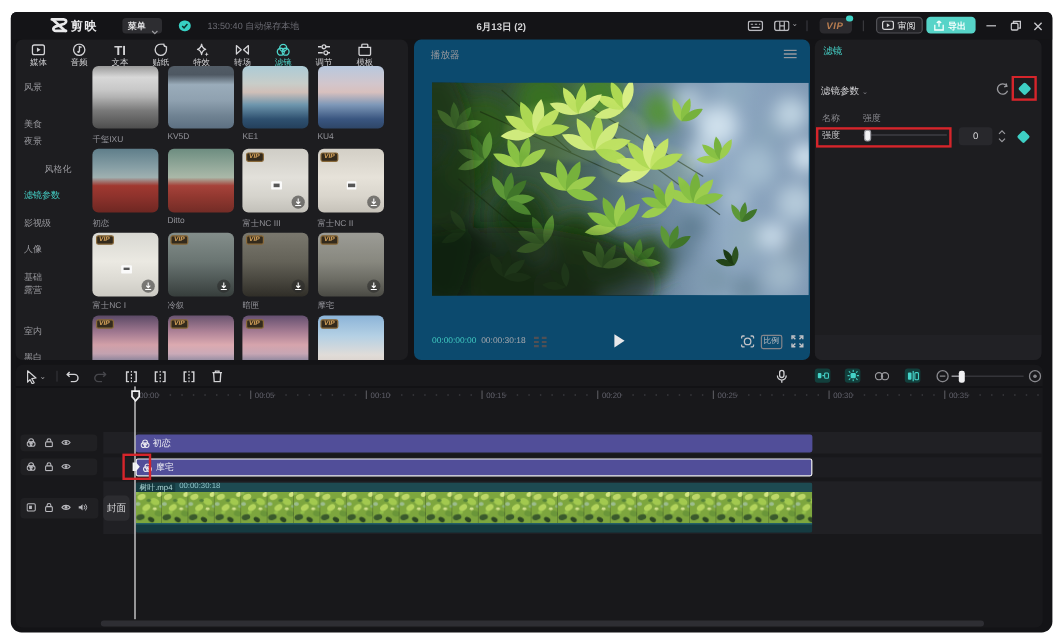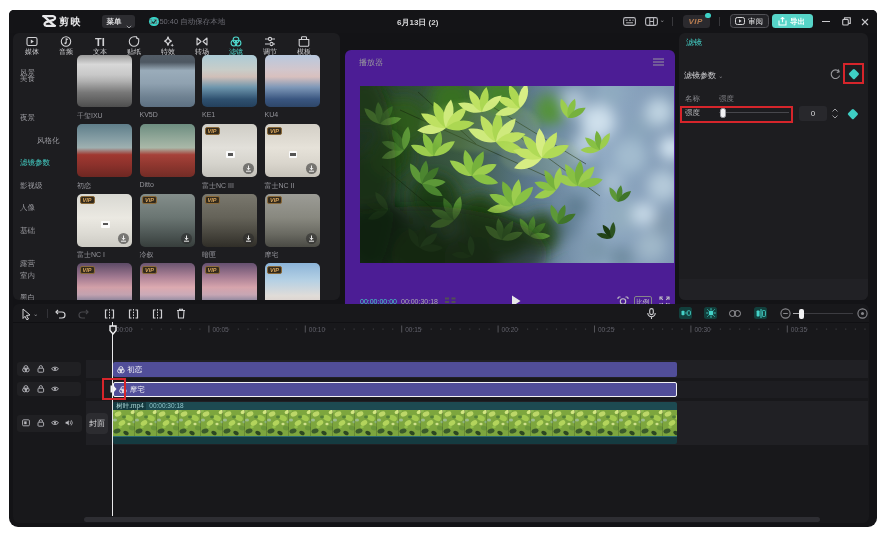--- a/index.html
+++ b/index.html
@@ -19,21 +19,21 @@
   </svg>
   <div class="txt" style="left:50px;top:5px;font-size:10px;font-weight:bold;color:#ebebed;letter-spacing:1.5px">剪映</div>
   <div class="abs" style="left:93px;top:4.5px;width:33px;height:13px;background:#2d2d31;border-radius:3px;color:#dcdcde;font-size:7.5px;font-weight:bold;text-align:left;line-height:13px;padding-left:4.5px">菜单</div>
   <svg class="abs" style="left:117px;top:14.5px" width="6" height="4" viewBox="0 0 6 4">
         <path d="M0.8 0.8 L3 3 L5.2 0.8" fill="none" stroke="#9a9a9e" stroke-width="1"></path>
       </svg>
   <div class="abs" style="left:140px;top:6.5px;width:9.5px;height:9.5px;border-radius:50%;background:#37d0c3"></div>
   <svg class="abs" style="left:142px;top:9px" width="6" height="6" viewBox="0 0 6 6">
         <path d="M0.8 2.6 L2.4 4.2 L5.2 1" fill="none" stroke="#0e332f" stroke-width="1.2"></path>
       </svg>
-  <div class="txt" style="left:140px;top:7px;font-size:7.5px;color:#6c6c74">13:50:40 自动保存本地</div>
+  <div class="txt" style="left:164px;top:7px;font-size:7.5px;color:#6c6c74">13:50:40 自动保存本地</div>
   <div class="txt" style="left:388px;top:6.5px;font-size:8px;font-weight:bold;color:#d6d6d8">6月13日 (2)</div>
   <svg class="abs" style="left:614px;top:7px" width="13" height="9" viewBox="0 0 13 9">
         <rect x="0.6" y="0.6" width="11.8" height="7.8" rx="1.8" fill="none" stroke="#b9b9be" stroke-width="1.1"></rect>
         <path d="M2.6 3.2 h2 M6 3.2 h2 M9.4 3.2 h1.2 M3.2 5.8 h6.8" stroke="#b9b9be" stroke-width="1"></path>
       </svg>
   <svg class="abs" style="left:636px;top:7px" width="13" height="9" viewBox="0 0 13 9">
         <rect x="0.6" y="0.6" width="11.8" height="7.8" rx="1.8" fill="none" stroke="#b9b9be" stroke-width="1.1"></rect>
         <path d="M4.8 0.8 v7.6 M8.6 0.8 v7.6 M4.8 4.5 h3.8" stroke="#b9b9be" stroke-width="1"></path>
       </svg>
   <div class="txt" style="left:650.5px;top:6px;font-size:6.5px;color:#9a9a9e">⌄</div>
@@ -105,28 +105,28 @@
         <circle cx="6" cy="3" r="1.6" fill="none" stroke="#d2d2d5" stroke-width="1.1"></circle>
         <circle cx="7.5" cy="8" r="1.6" fill="none" stroke="#d2d2d5" stroke-width="1.1"></circle>
       </svg>
 <div class="txt" style="left:257px;top:14px;font-size:7px;color:#d2d2d5;transform:translateX(-50%)">调节</div>
 <svg class="abs" style="left:285px;top:2.5px" width="12" height="11" viewBox="0 0 12 11">
         <path d="M1.2 3.5 H10.8 V9 A1.2 1.2 0 0 1 9.6 10.2 H2.4 A1.2 1.2 0 0 1 1.2 9 Z" fill="none" stroke="#d2d2d5" stroke-width="1.1"></path>
         <path d="M3.5 3.3 V1.5 A0.8 0.8 0 0 1 4.3 0.8 H7.7 A0.8 0.8 0 0 1 8.5 1.5 V3.3" fill="none" stroke="#d2d2d5" stroke-width="1.1"></path>
       </svg>
 <div class="txt" style="left:291px;top:14px;font-size:7px;color:#d2d2d5;transform:translateX(-50%)">模板</div>
 <div class="txt" style="left:7px;top:34.8px;font-size:7.5px;color:#98989d">风景</div>
-<div class="txt" style="left:7px;top:41px;font-size:7.5px;color:#98989d">美食</div>
+<div class="txt" style="left:7px;top:66px;font-size:7.5px;color:#98989d">美食</div>
 <div class="txt" style="left:7px;top:79.9px;font-size:7.5px;color:#98989d">夜景</div>
 <div class="txt" style="left:24px;top:102.5px;font-size:7.5px;color:#98989d">风格化</div>
 <div class="txt" style="left:7px;top:125.0px;font-size:7.5px;color:#45d2c8">滤镜参数</div>
 <div class="txt" style="left:7px;top:147.6px;font-size:7.5px;color:#98989d">影视级</div>
 <div class="txt" style="left:7px;top:170.1px;font-size:7.5px;color:#98989d">人像</div>
 <div class="txt" style="left:7px;top:192.6px;font-size:7.5px;color:#98989d">基础</div>
-<div class="txt" style="left:7px;top:226px;font-size:7.5px;color:#98989d">露营</div>
+<div class="txt" style="left:7px;top:204px;font-size:7.5px;color:#98989d">露营</div>
 <div class="txt" style="left:7px;top:237.8px;font-size:7.5px;color:#98989d">室内</div>
 <div class="txt" style="left:7px;top:260.3px;font-size:7.5px;color:#98989d">黑白</div>
 <div class="abs" style="left:64px;top:21.5px;width:55px;height:52.7px;background:linear-gradient(180deg,#9a9a9a 0%,#d8d8d8 18%,#c8c8c8 38%,#b2b2b2 50%,#787878 72%,#4e4e4e 100%);border-radius:5px;overflow:hidden">
 </div>
 <div class="txt" style="left:64px;top:77.7px;font-size:7px;color:#94949a">千玺IXU</div>
 <div class="abs" style="left:126.5px;top:21.5px;width:55px;height:52.7px;background:linear-gradient(180deg,#525c66 0%,#4e5862 14%,#9aacba 30%,#8fa1b0 55%,#6f8292 80%,#5d7082 100%);border-radius:5px;overflow:hidden">
 </div>
 <div class="txt" style="left:126.5px;top:77.7px;font-size:7px;color:#94949a">KV5D</div>
 <div class="abs" style="left:189px;top:21.5px;width:55px;height:52.7px;background:linear-gradient(180deg,#accbd6 0%,#c8cdc9 28%,#d0bfb8 42%,#6e96ad 62%,#2f5170 85%,#24405c 100%);border-radius:5px;overflow:hidden">
 </div>
@@ -209,21 +209,21 @@
 <div class="abs" style="left:126.5px;top:230px;width:55px;height:53px;background:linear-gradient(180deg,#6a5470 0%,#b08498 26%,#dcaab0 46%,#caaab8 60%,#68748f 80%,#364862 100%);border-radius:5px;overflow:hidden">
 <div class="abs" style="left:2.5px;top:2.5px;width:15px;height:8px;background:#332a1c;border:0.5px solid #8a6a3a;border-radius:2px;color:#d9a55c;font-size:5.5px;font-weight:bold;font-style:italic;text-align:center;line-height:7px">VIP</div>
 </div>
 <div class="abs" style="left:189px;top:230px;width:55px;height:53px;background:linear-gradient(180deg,#655070 0%,#a87e94 26%,#d6a4ac 46%,#c6a6b4 60%,#626e8c 80%,#32445e 100%);border-radius:5px;overflow:hidden">
 <div class="abs" style="left:2.5px;top:2.5px;width:15px;height:8px;background:#332a1c;border:0.5px solid #8a6a3a;border-radius:2px;color:#d9a55c;font-size:5.5px;font-weight:bold;font-style:italic;text-align:center;line-height:7px">VIP</div>
 </div>
 <div class="abs" style="left:251.5px;top:230px;width:55px;height:53px;background:linear-gradient(180deg,#8cb4d8 0%,#b4d0e4 32%,#e0dcd8 62%,#d0bcb4 100%);border-radius:5px;overflow:hidden">
 <div class="abs" style="left:2.5px;top:2.5px;width:15px;height:8px;background:#332a1c;border:0.5px solid #8a6a3a;border-radius:2px;color:#d9a55c;font-size:5.5px;font-weight:bold;font-style:italic;text-align:center;line-height:7px">VIP</div>
 </div>
 </div>
-<div class="panel" style="left:336px;top:40px;width:330px;height:267px;background:#4c1d95">
+<div class="panel" style="left:336px;top:23px;width:330px;height:267px;background:#0c4a6e">
 <div class="txt" style="left:14px;top:7px;font-size:8px;color:#98989d">播放器</div>
 <svg class="abs" style="left:308px;top:8px" width="11" height="8" viewBox="0 0 11 8">
         <path d="M0 1 h11 M0 4 h11 M0 7 h11" stroke="#98989d" stroke-width="1.1"></path>
       </svg>
 <svg class="abs" style="left:15px;top:36px" width="314" height="177" viewBox="0 0 314 177">
         <defs>
           <filter id="b1" x="-80%" y="-80%" width="260%" height="260%">
             <feGaussianBlur stdDeviation="7"></feGaussianBlur>
           </filter>
           <filter id="b2" x="-80%" y="-80%" width="260%" height="260%">

